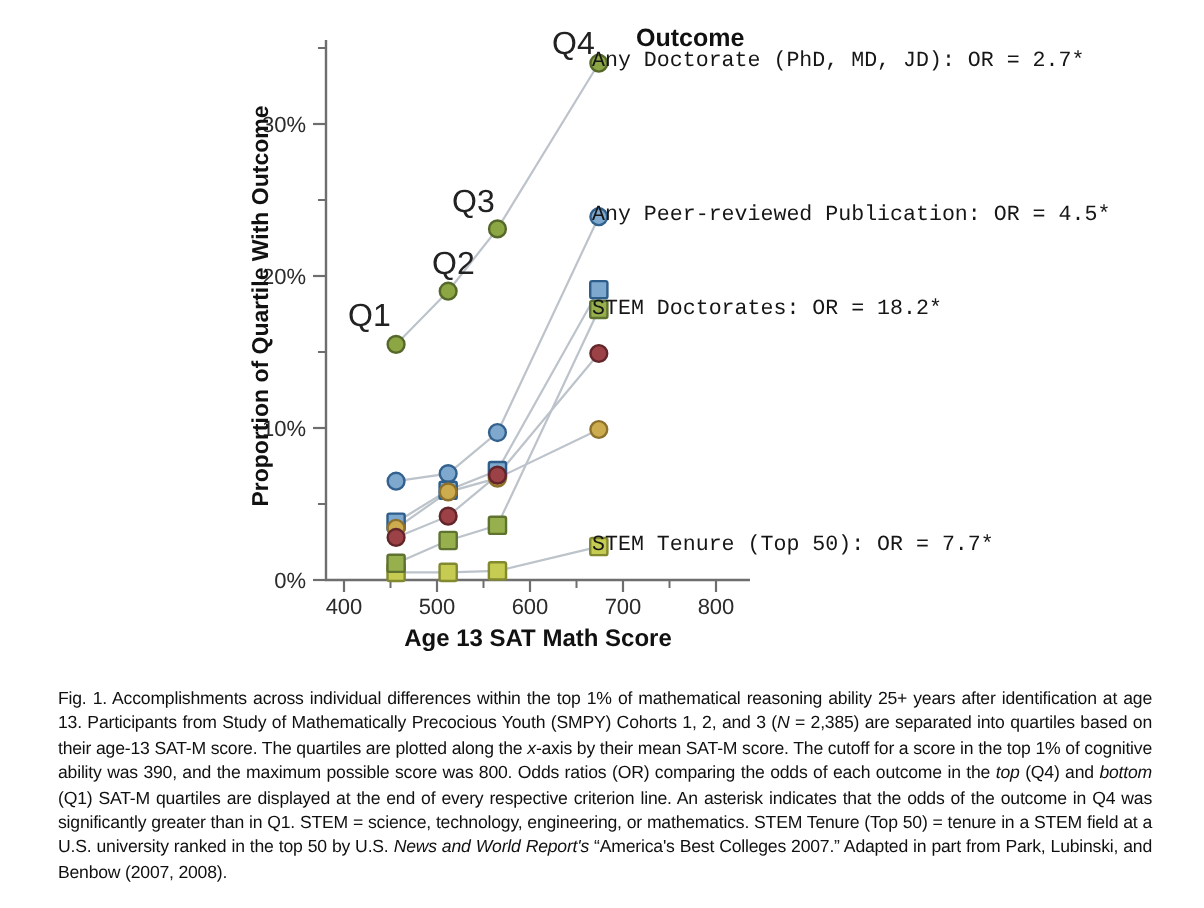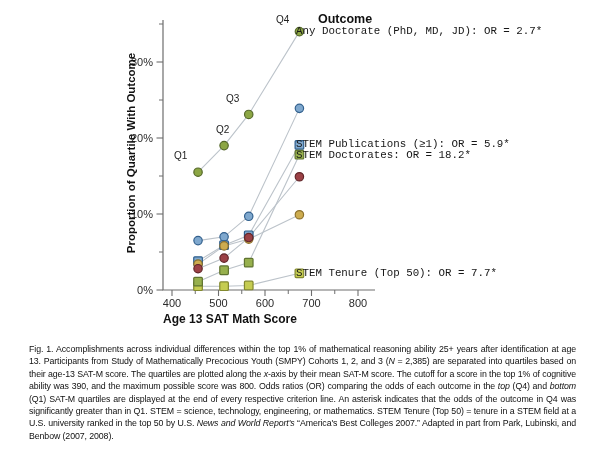--- a/index.html
+++ b/index.html
@@ -3,26 +3,26 @@
 <meta charset="utf-8">
 <style>
   html,body{margin:0;padding:0;background:#fff;}
   .figure{position:relative;width:602px;height:454px;background:#ffffff;overflow:hidden;
           font-family:"Liberation Sans",sans-serif;color:#1a1a1a;}
   .chart{position:absolute;left:0;top:0;width:602px;height:340px;}
   svg{position:absolute;left:0;top:0;}
   .tick-label{font-size:11px;fill:#2b2b2b;font-family:"Liberation Sans",sans-serif;}
   .y-label{position:absolute;top:153px;left:131px;transform:translate(-50%,-50%) rotate(-90deg);
            white-space:nowrap;font-weight:bold;font-size:11.5px;color:#111;}
-  .x-label{position:absolute;left:163px;top:312px;width:212px;text-align:left;
+  .x-label{position:absolute;left:163px;top:312px;width:212px;text-align:center;
            font-weight:bold;font-size:12px;color:#111;}
   .legend-title{position:absolute;left:318px;top:12px;font-weight:bold;font-size:12.5px;
                 color:#111;}
   .legend-item{position:absolute;left:296px;font-size:10.8px;white-space:nowrap;color:#161616;font-family:Liberation Mono, monospace;}
-  .q-label{position:absolute;font-size:10px;color:#222;}
+  .q-label{position:absolute;font-size:16px;color:#222;}
   .caption{position:absolute;left:29px;top:343px;width:547px;font-size:8.8px;line-height:12.4px;
            letter-spacing:-0.1px;text-align:justify;color:#101010;}
   .caption .b{font-weight:normal;}
   .caption .i{font-style:italic;}
 </style>
 </head>
 <body>
 
 <div class="figure">
 
@@ -96,20 +96,20 @@
     <div class="x-label">Age 13 SAT Math Score</div>
 
     <div class="q-label" style="left:174px;top:150px">Q1</div>
     <div class="q-label" style="left:216px;top:124px">Q2</div>
     <div class="q-label" style="left:226px;top:93px">Q3</div>
     <div class="q-label" style="left:276px;top:14px">Q4</div>
 
     <div class="legend-title">Outcome</div>
 
     <div class="legend-item" style="top:25px">Any Doctorate (PhD, MD, JD): OR = 2.7*</div>
-    <div class="legend-item" style="top:138px">STEM Publications (≥1): OR = 5.9*</div>
+    <div class="legend-item" style="top:102px">Any Peer-reviewed Publication: OR = 4.5*</div>
     <div class="legend-item" style="top:149px">STEM Doctorates: OR = 18.2*</div>
     <div class="legend-item" style="top:267px">STEM Tenure (Top 50): OR = 7.7*</div>
   </div>
 
   <div class="caption"><span class="b">Fig. 1.</span><span> Accomplishments across individual differences within the top 1% of mathematical reasoning ability 25+ years after identification at age 13. Participants from Study of Mathematically Precocious Youth (SMPY) Cohorts 1, 2, and 3 (</span><span class="i">N</span><span> = 2,385) are separated into quartiles based on their age-13 SAT-M score. The quartiles are plotted along the </span><span class="i">x</span><span>-axis by their mean SAT-M score. The cutoff for a score in the top 1% of cognitive ability was 390, and the maximum possible score was 800. Odds ratios (OR) comparing the odds of each outcome in the </span><span class="i">top</span><span> (Q4) and </span><span class="i">bottom</span><span> (Q1) SAT-M quartiles are displayed at the end of every respective criterion line. An asterisk indicates that the odds of the outcome in Q4 was significantly greater than in Q1. STEM = science, technology, engineering, or mathematics. STEM Tenure (Top 50) = tenure in a STEM field at a U.S. university ranked in the top 50 by U.S. </span><span class="i">News and World Report's</span><span> “America's Best Colleges 2007.” Adapted in part from Park, Lubinski, and Benbow (2007, 2008).</span></div>
 
 </div>
 
 </body></html>

